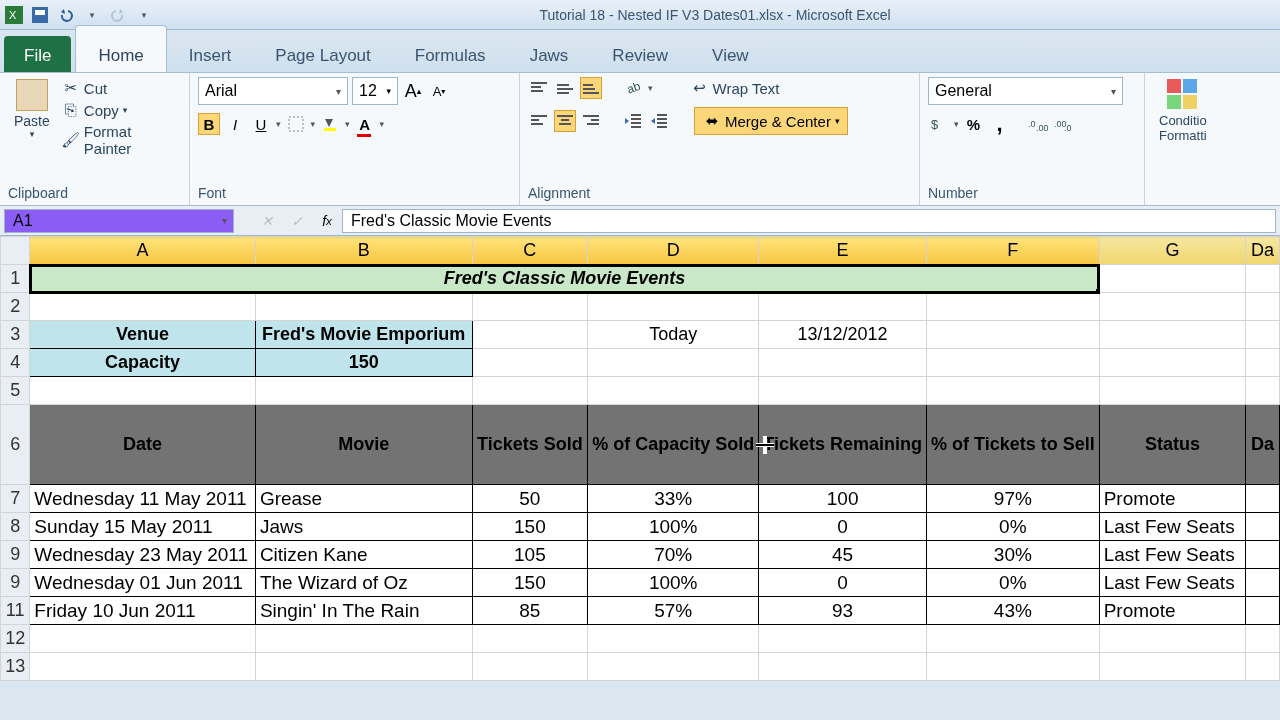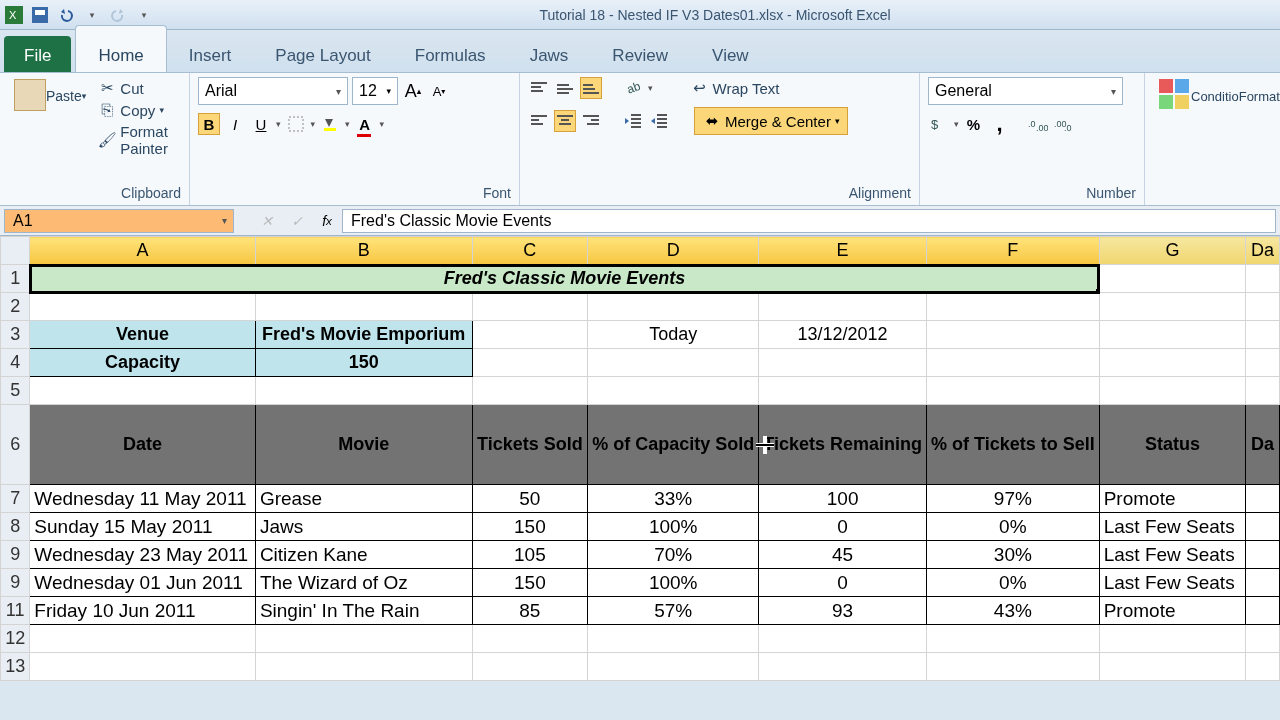--- a/index.html
+++ b/index.html
@@ -14,40 +14,40 @@
   
   .ribbon-tabs { height: 42px; display:flex; align-items:flex-end; padding-left:4px; gap:0; background: linear-gradient(#dae6f0,#d0e0ee); }
   .file-tab { background:#1e7145; color:#fff; padding:10px 20px 6px; font-size:17px; border-top-left-radius:4px; border-top-right-radius:4px; cursor:pointer; margin-right:4px;}
   .rtab { padding:20px 22px 6px; font-size:17px; color:#3a5570; cursor:pointer;text-align:center; }
   .rtab.active { background:#f5f9fc; border:1px solid #a7bdd1; border-bottom:none; border-top-left-radius:4px; border-top-right-radius:4px; color:#2b4660; }
   
   
   .ribbon-body { background:#f5f9fc; border-top:1px solid #a7bdd1; border-bottom:1px solid #a7bdd1; height:134px; display:flex; }
   .rgroup { border-right:1px solid #c6d4e1; padding:4px 8px 0 8px; display:flex; flex-direction:column; }
   .rgroup-content { flex:1; display:flex; align-items:flex-start; }
-  .rgroup-label { text-align:right; font-size:14px; color:#3a5570; padding:2px 0 4px; position:relative; }
-  
-  .big-btn { display:flex; flex-direction:row; align-items:center; justify-content:center; padding:2px 6px; cursor:pointer; font-size:14px; color:#2b4660;}
+  .rgroup-label { text-align:left; font-size:14px; color:#3a5570; padding:2px 0 4px; position:relative; }
+  
+  .big-btn { display:flex; flex-direction:column; align-items:center; justify-content:center; padding:2px 6px; cursor:pointer; font-size:14px; color:#2b4660;}
   .big-icon { width:32px; height:32px; background:#e8d8b8; border:1px solid #c0a060; margin-bottom:2px; }
   
   .small-row { display:flex; align-items:center; gap:4px; padding:2px 0; font-size:15px; color:#2b4660; cursor:pointer;}
   .small-icon { width:18px; height:18px; display:inline-flex; align-items:center; justify-content:center;}
   
   .font-row { display:flex; align-items:center; gap:4px; margin-bottom:8px;}
   .font-select { border:1px solid #9db6cc; background:#fff; padding:2px 6px; font-size:16px; display:flex; align-items:center; min-width:150px; height:28px; cursor:pointer;}
   .font-select.arrow::after { content:"▾"; margin-left:auto; color:#555; font-size:10px;}
   .size-select { border:1px solid #9db6cc; background:#fff; padding:2px 6px; font-size:16px; width:46px; height:28px; display:flex; align-items:center; cursor:pointer;}
   .btn16 { width:22px; height:22px; display:inline-flex; align-items:center; justify-content:center; border:1px solid transparent; cursor:pointer; font-size:15px;}
   .btn16.active { background:#fbd77a; border-color:#d6a13a;}
   
   .merge-btn { background:#fbd77a; border:1px solid #d6a13a; padding:4px 8px; display:flex; align-items:center; gap:4px; cursor:pointer; font-size:15px;}
   
   
   .formula-bar { background:#e8eef4; border-bottom:1px solid #9db6cc; height:30px; display:flex; align-items:center; }
-  .name-box { width:230px; height:24px; margin:0 4px; background:#fdba74; border:1px solid #9db6cc; display:flex; align-items:center; padding:0 8px; font-size:16px; position:relative;}
+  .name-box { width:230px; height:24px; margin:0 4px; background:#8b5cf6; border:1px solid #9db6cc; display:flex; align-items:center; padding:0 8px; font-size:16px; position:relative;}
   .name-box::after{ content:"▾"; position:absolute; right:6px; color:#555; font-size:10px;}
   .fx-btn { width:26px; height:24px; border:1px solid #9db6cc; background:#fff; margin:0 2px; display:flex; align-items:center; justify-content:center; font-style:italic; font-size:14px; cursor:pointer;}
   .formula-input { flex:1; height:24px; background:#fff; border:1px solid #9db6cc; margin-right:4px; padding:0 8px; font-size:16px; display:flex; align-items:center;}
   
   
   .sheet-wrap { background:#fff; position:relative; }
   .grid { border-collapse:collapse; table-layout:fixed; font-family: Arial, sans-serif; }
   .grid td, .grid th { border:1px solid #d4d4d4; height:28px; padding:0 4px; font-size:18px; white-space:nowrap; overflow:hidden;}
   .row-hdr { background:#e8eef4; text-align:center; width:32px; font-weight:normal; color:#333; font-size:15px; border:1px solid #9db6cc;}
   .col-hdr { background:linear-gradient(#f6e7a0,#f0d66e); text-align:center; font-weight:normal; height:22px !important; border:1px solid #caa93c; font-size:15px;}

